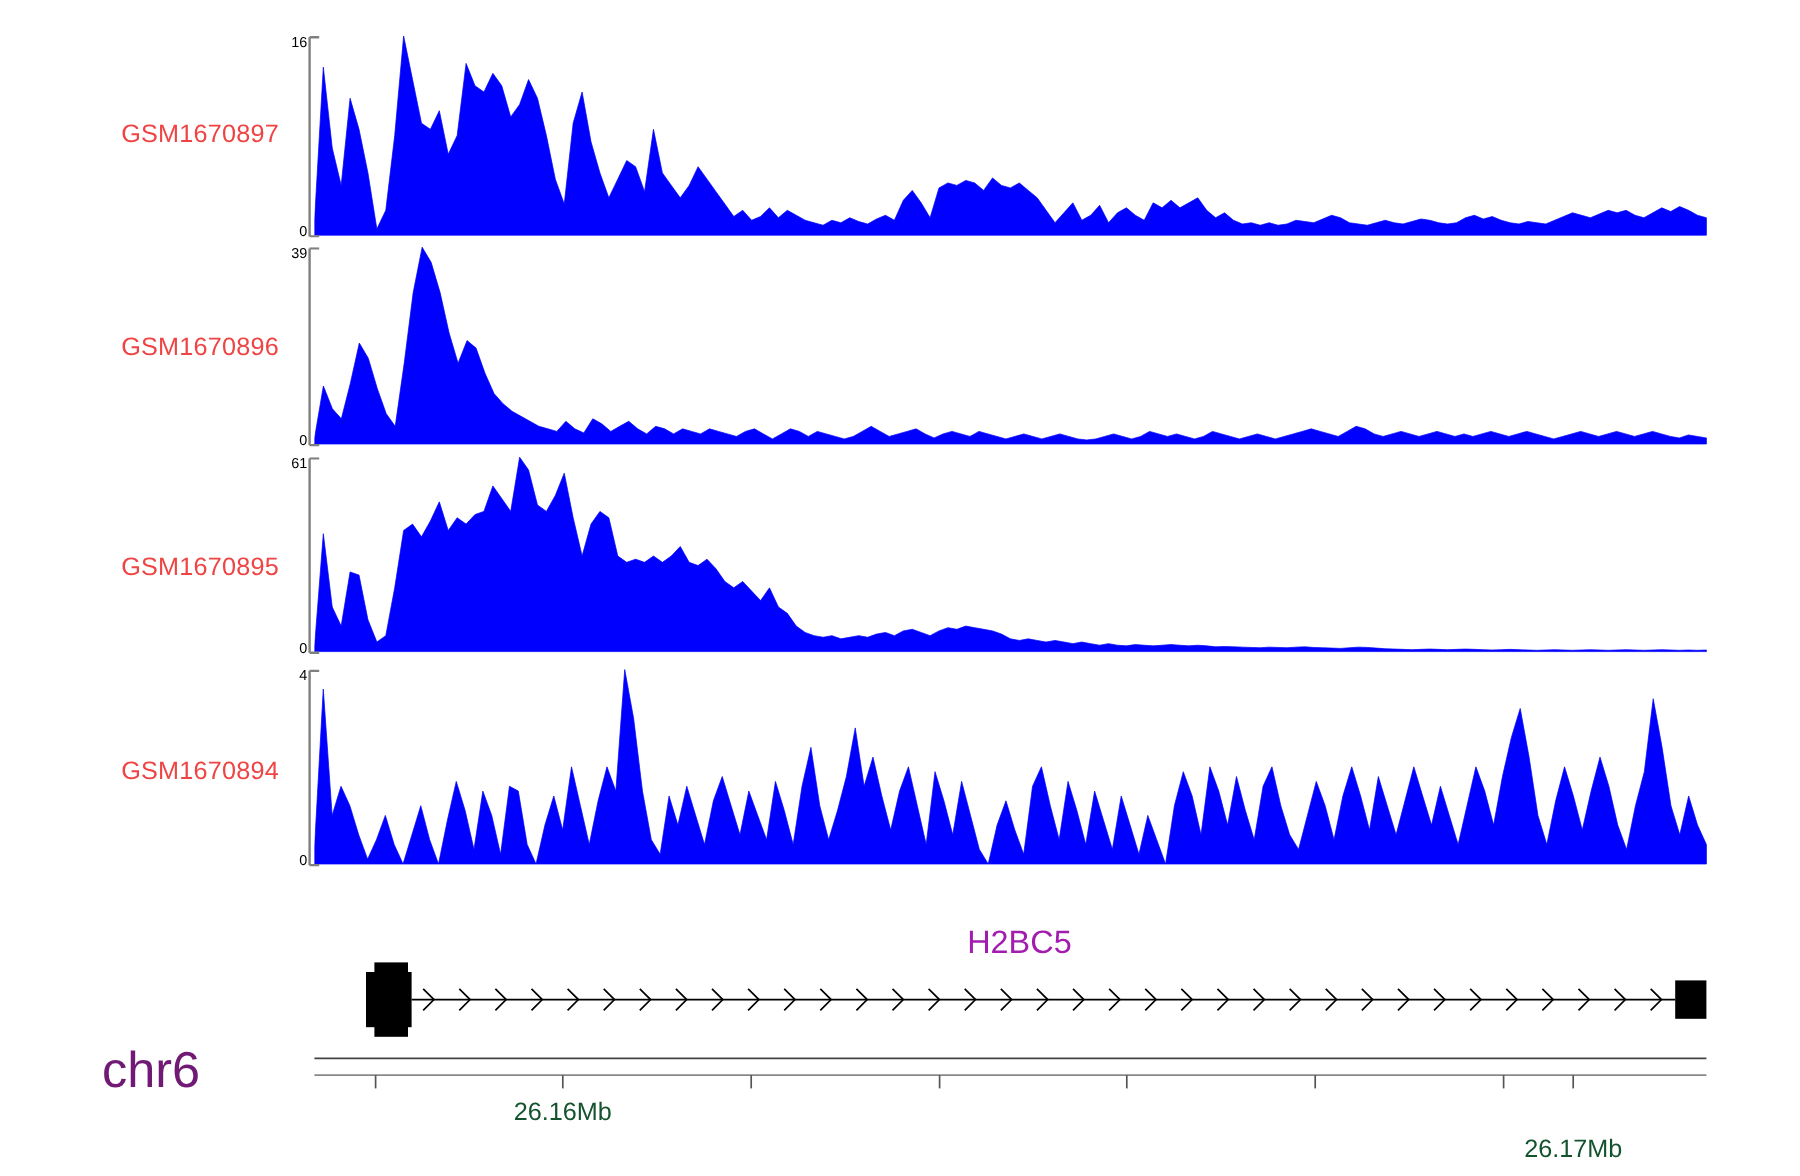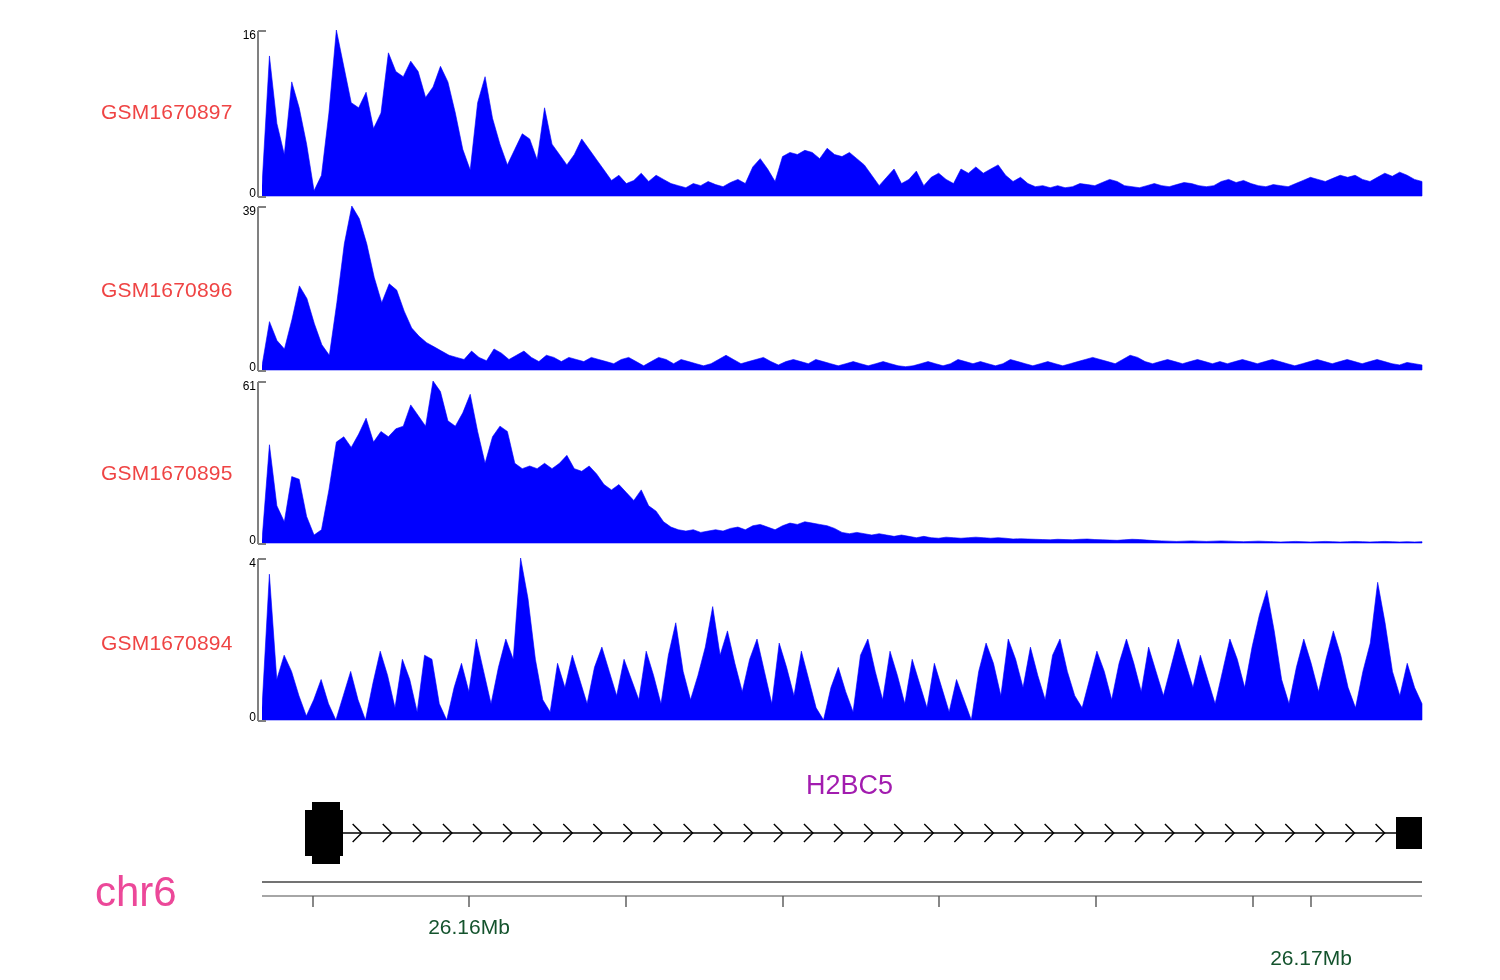--- a/index.html
+++ b/index.html
@@ -49,23 +49,23 @@
     top: 0;
   }
   .gene-title {
     position: absolute;
     font-size: 27px;
     color: #a21caf;
     white-space: nowrap;
   }
   .chrom-label {
     position: absolute;
-    left: 95px;
+    left: 85px;
     font-size: 42px;
-    color: #ec4899;
+    color: #701a75;
     white-space: nowrap;
   }
   .tick-label {
     position: absolute;
     font-size: 21px;
     color: #14532d;
     white-space: nowrap;
     transform: translateX(-50%);
   }
 </style>

